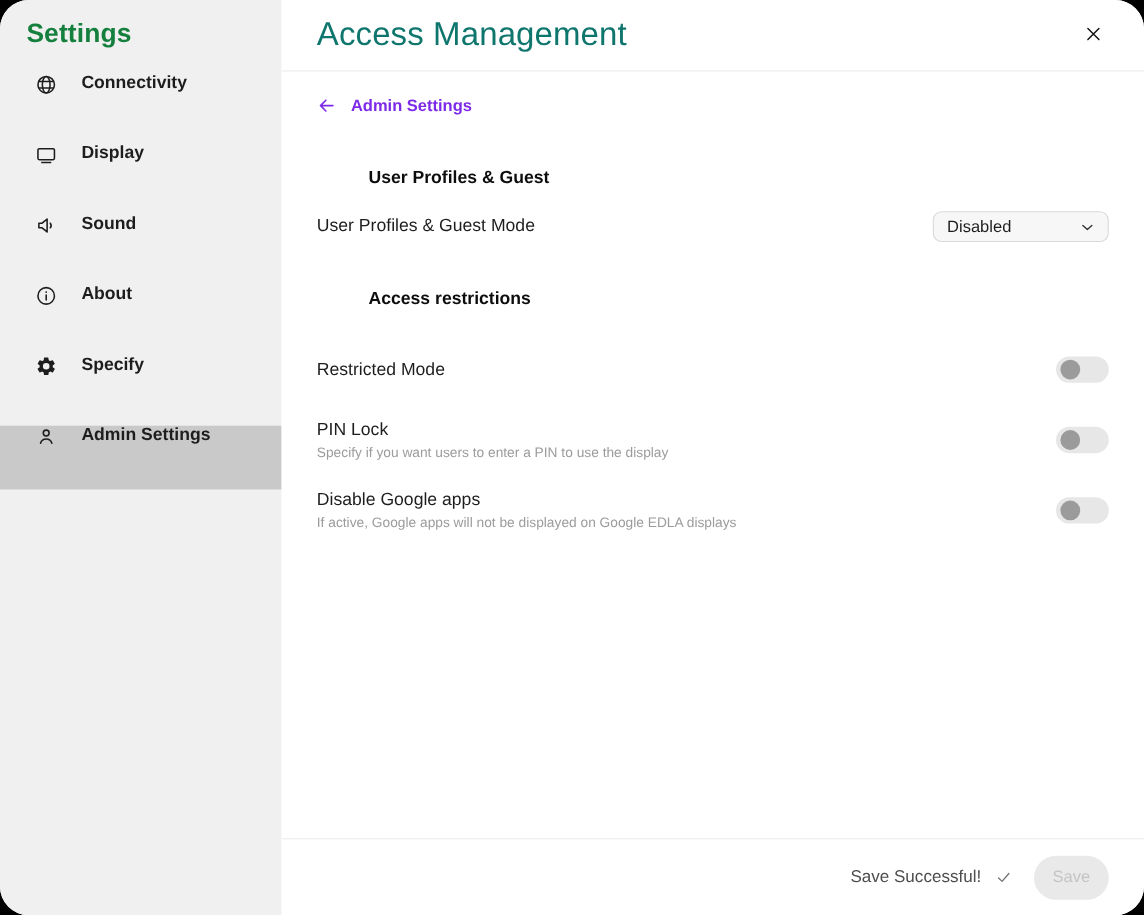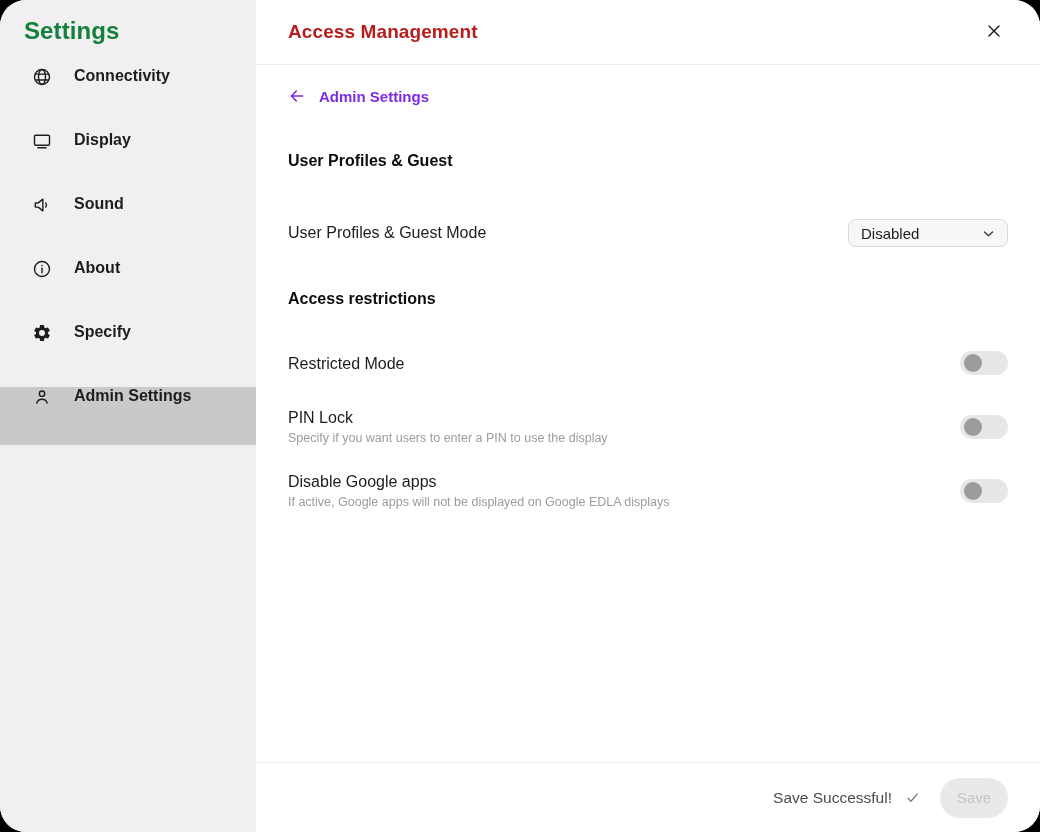--- a/index.html
+++ b/index.html
@@ -40,21 +40,21 @@
 
   
   .main { flex: 1; display: flex; flex-direction: column; background: #fff; }
 
   .header {
     height: 65px; flex-shrink: 0;
     border-bottom: 1px solid #ececec;
     display: flex; align-items: center;
     padding: 0 32px;
   }
-  .page-title { font-size: 19px; font-weight: 700; color: #b91c1c; letter-spacing: 0.1px; }
+  .page-title { font-size: 30px; font-weight: 400; color: #0f766e; letter-spacing: 0.1px; }
   .close-btn {
     margin-left: auto;
     background: none; border: none; cursor: pointer;
     width: 28px; height: 28px;
     display: flex; align-items: center; justify-content: center;
     color: #111;
   }
   .close-btn svg { width: 20px; height: 20px; }
 
   .content { flex: 1; padding: 0 32px; overflow: hidden; }
@@ -63,26 +63,26 @@
     margin-top: 20px;
     display: inline-flex; align-items: center; gap: 13px;
     color: #7d2ae8; font-size: 15px; font-weight: 600;
     text-decoration: none; cursor: pointer;
     height: 22px;
   }
   .back-link svg { width: 18px; height: 18px; }
 
   .section-heading {
     font-size: 16px; font-weight: 700; color: #0d0d0d;
-    margin-top: 42px; line-height: 20px;
+    margin-top: 42px; line-height: 20px; margin-left: 47px;
   }
 
   .setting-row {
     display: flex; align-items: center; justify-content: space-between;
-    margin-top: 48px;
+    margin-top: 20px;
   }
   .setting-row .row-label { font-size: 16px; color: #1d1d1d; }
 
   .dropdown {
     width: 160px; height: 28px;
     background: #f7f7f7;
     border: 1px solid #d9d9d9;
     border-radius: 8px;
     display: flex; align-items: center; justify-content: space-between;
     padding: 0 11px 0 12px;

